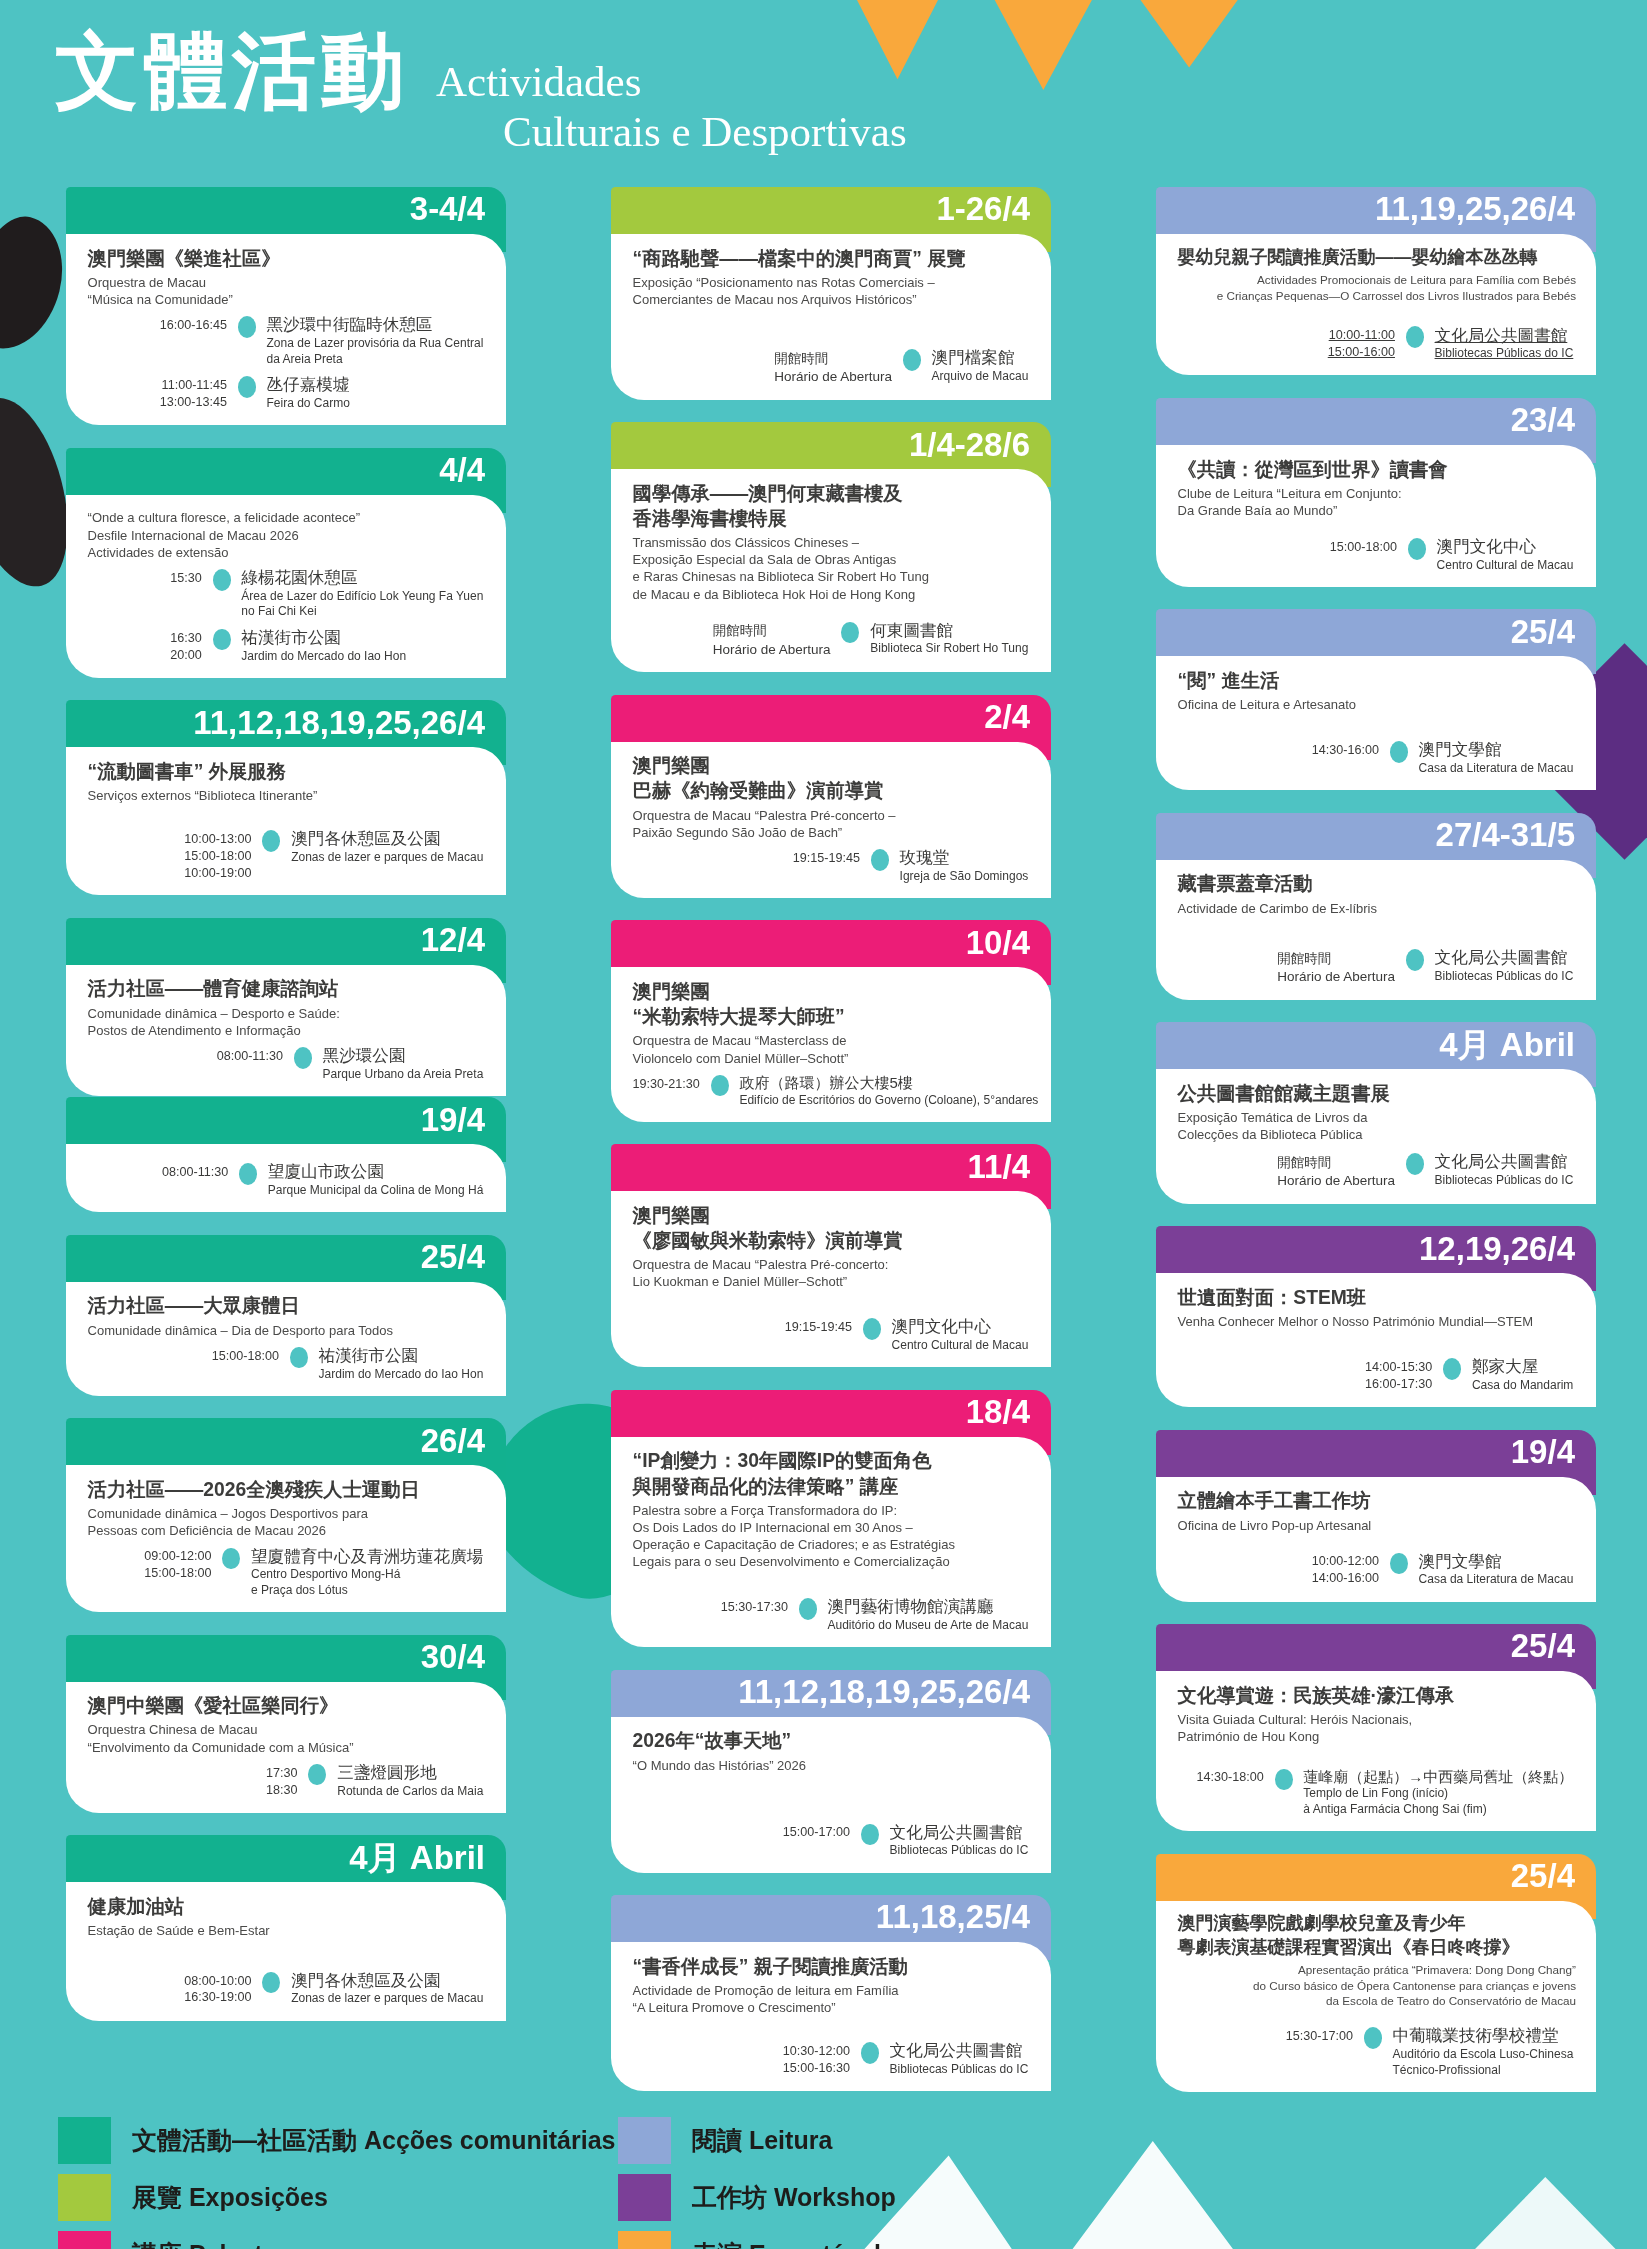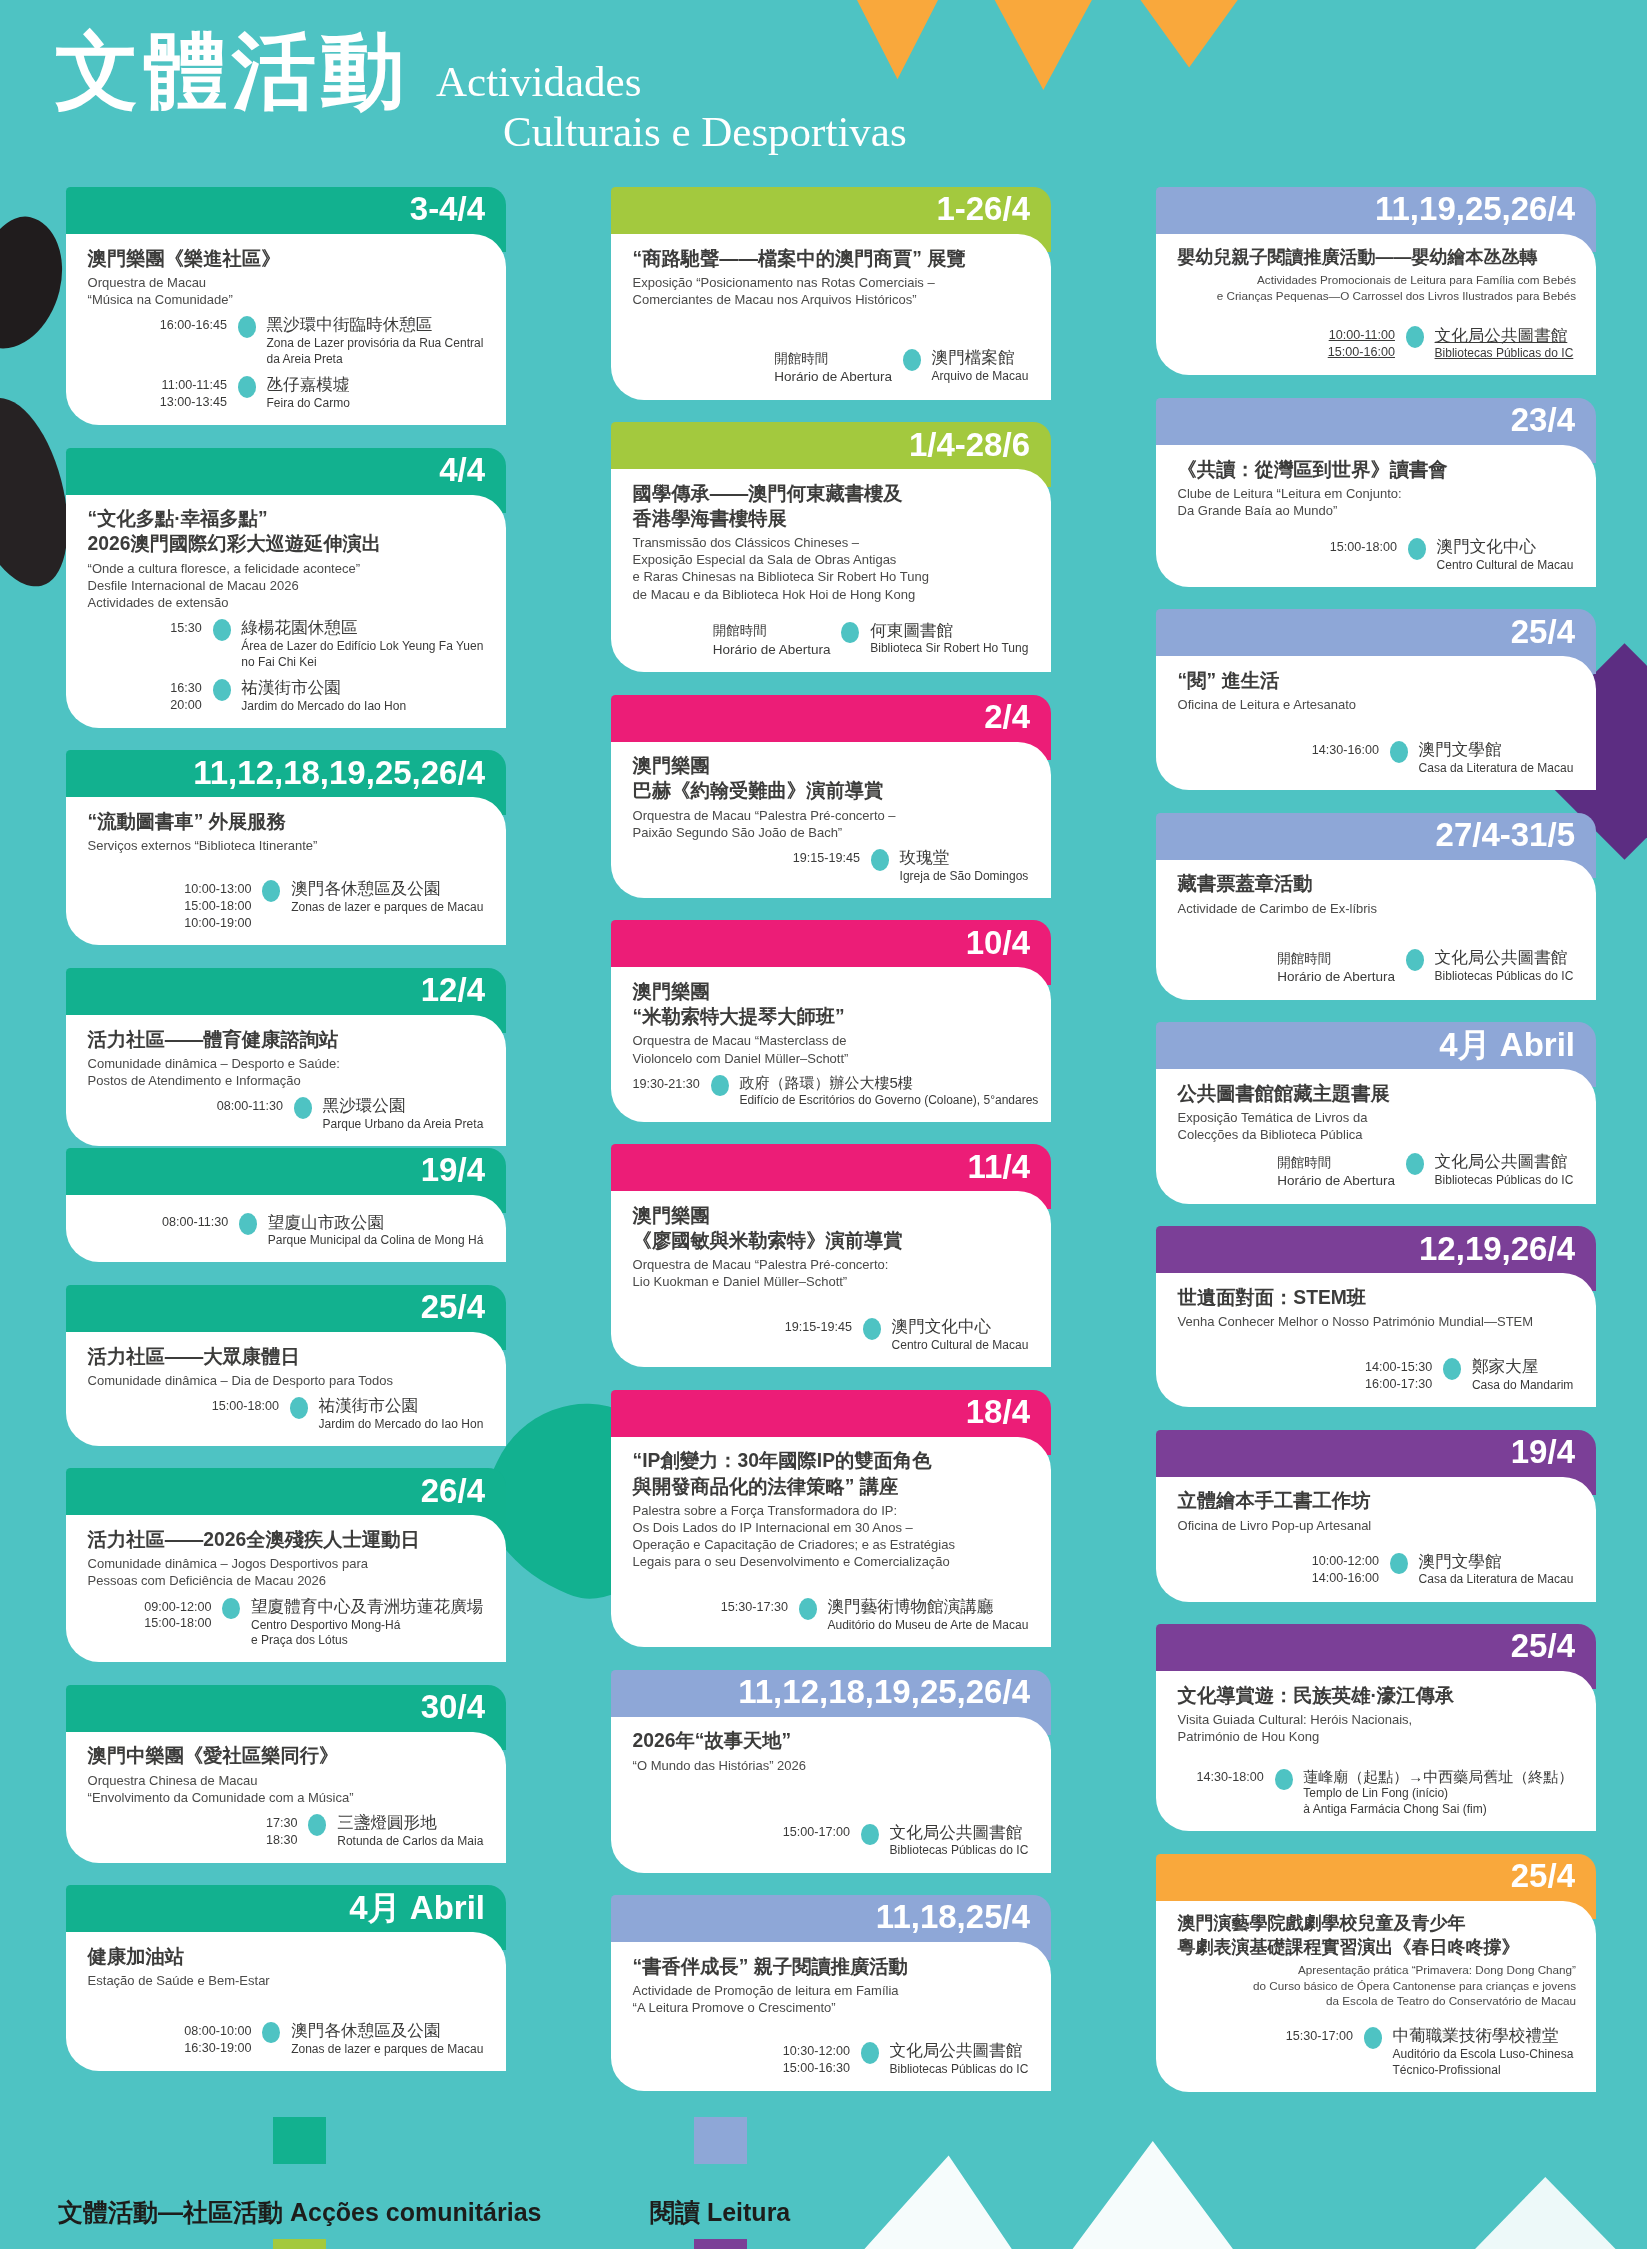--- a/index.html
+++ b/index.html
@@ -35,21 +35,21 @@
   .sloc-zh{font-size:16.6px;line-height:1.25;}
   .sloc-pt{font-size:12px;line-height:1.3;white-space:pre-line;}
   .sloc.sm .sloc-zh{font-size:15px;}
   .sloc.sm .sloc-pt{font-size:12px;}
 
   
   #legend{position:absolute;left:58px;top:2117px;right:45px;z-index:3;}
   .lg-col{position:absolute;top:0;display:flex;flex-direction:column;gap:10px;}
   #legend-left{left:0;}
   #legend-right{left:560px;}
-  .lg-row{display:flex;align-items:center;gap:32px;flex-direction:column;}
+  .lg-row{display:flex;align-items:center;gap:21px;}
   .lg-swatch{width:53px;height:47px;display:inline-block;flex-shrink:0;}
   .lg-label{font-size:25px;font-weight:700;color:#1d1d1b;white-space:nowrap;}
 
   
   .decor{position:absolute;pointer-events:none;}
   .orange-top{top:0;left:857px;width:405px;height:90px;background:#f9a83c;
     clip-path:polygon(0 0,10% 88%,20% 0,34% 0,46% 100%,58% 0,70% 0,82% 75%,94% 0);}
   .mountains{bottom:0;left:832px;width:486px;height:144px;background:#fff;opacity:.95;z-index:1;
     clip-path:polygon(0 100%,24% 10%,42% 100%,44% 100%,66% 0,88% 100%,100% 100%);}
   .mountains2{bottom:0;right:-27px;width:234px;height:108px;background:#fff;opacity:.9;z-index:1;
@@ -105,22 +105,20 @@
               <div class="sloc">
                 <div class="sloc-zh">氹仔嘉模墟</div>
                 <div class="sloc-pt">Feira do Carmo</div>
               </div>
             </div>
           </div>
         </article>
         <article class="card">
           <div class="card-head" style="background: rgb(18, 177, 143);"><span class="date">4/4</span></div>
           <div class="card-body">
-            <h3 class="card-title">“文化多點·幸福多點”
-2026澳門國際幻彩大巡遊延伸演出</h3>
             <p class="card-sub">“Onde a cultura floresce, a felicidade acontece”
 Desfile Internacional de Macau 2026
 Actividades de extensão</p>
             <div class="sched">
               <div class="stime">15:30</div>
               <span class="sdot" style="background: rgb(78, 195, 195);"></span>
               <div class="sloc">
                 <div class="sloc-zh">綠楊花園休憩區</div>
                 <div class="sloc-pt">Área de Lazer do Edifício Lok Yeung Fa Yuen
 no Fai Chi Kei</div>

